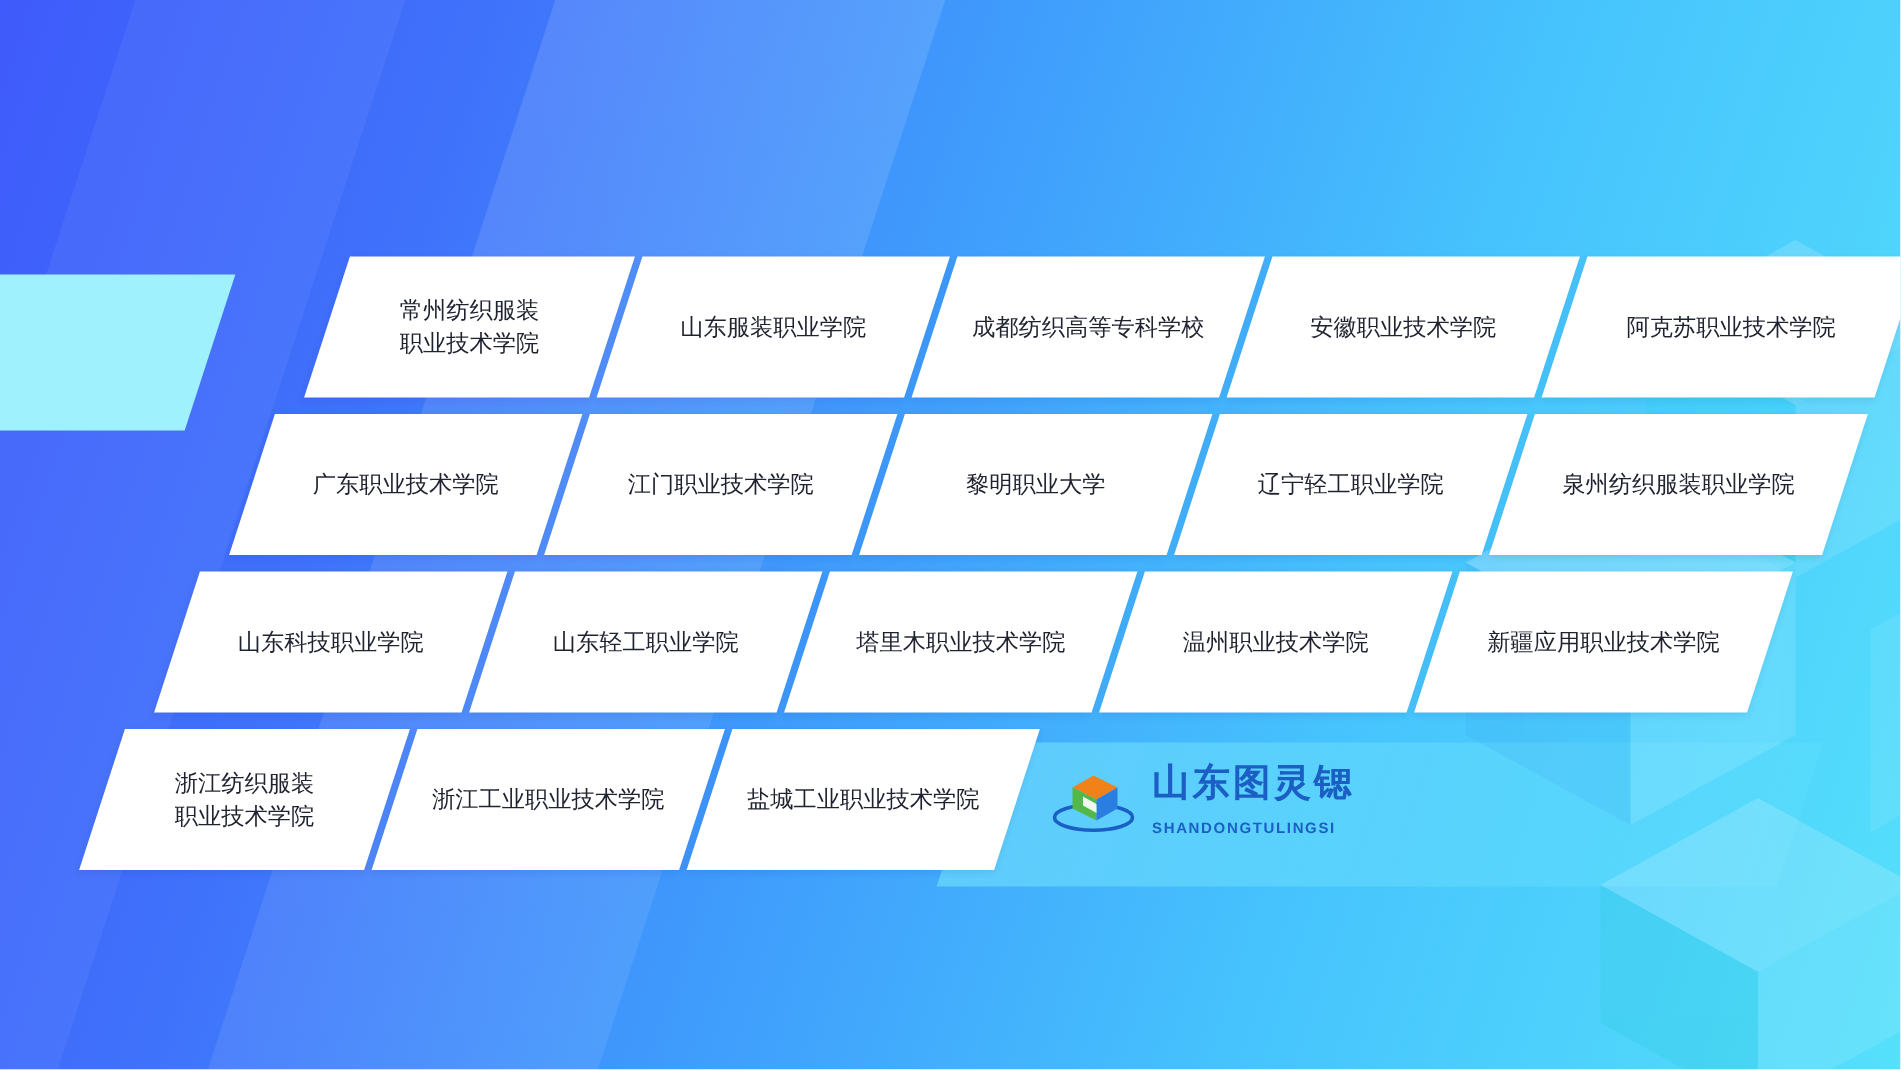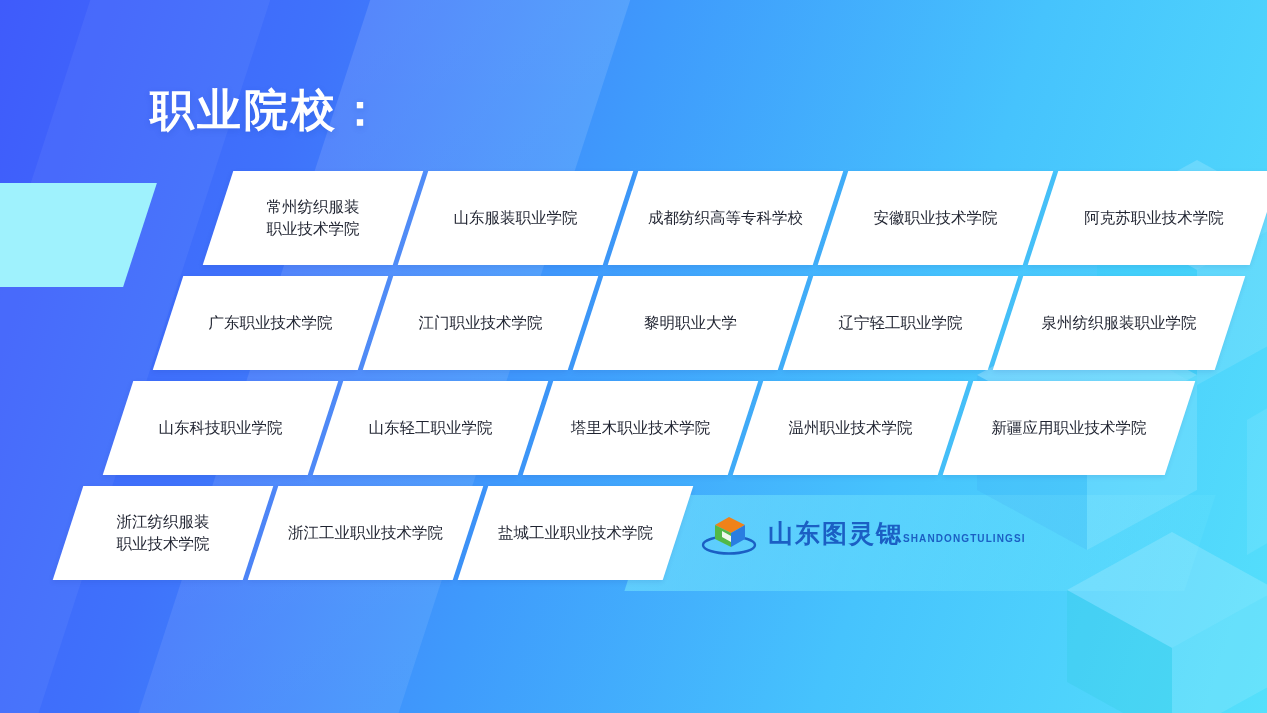--- a/index.html
+++ b/index.html
@@ -74,21 +74,21 @@
   }
   .w1{width:190px;}
   .w2{width:205px;}
   .w3{width:222px;}
 
   
   .logo{
     position:absolute;left:700px;top:508px;height:52px;
     display:flex;align-items:center;gap:10px;
   }
-  .logo-text{display:flex;flex-direction:row;justify-content:center;}
+  .logo-text{display:flex;flex-direction:column;justify-content:center;}
   .logo-cn{
     font-size:25px;font-weight:bold;color:#1b5fc4;letter-spacing:2px;line-height:1.05;
     font-family:"DejaVu Sans","Liberation Sans",sans-serif;
   }
   .logo-en{
     font-size:10px;font-weight:bold;color:#1b5fc4;letter-spacing:1.1px;line-height:1.2;margin-top:12px;
   }
 </style>
 </head>
 <body>
@@ -114,21 +114,20 @@
     <g opacity="0.55">
       <polygon points="120,470 225,412 330,470 225,528" fill="#ffffff" opacity="0.30"></polygon>
       <polygon points="120,470 225,528 225,620 120,562" fill="#27c9d8" opacity="0.40"></polygon>
       <polygon points="225,528 330,470 330,562 225,620" fill="#ffffff" opacity="0.20"></polygon>
     </g>
     <g opacity="0.45">
       <polygon points="300,300 360,265 360,400 300,435" fill="#ffffff" opacity="0.18"></polygon>
     </g>
   </svg>
 
-  <div class="title">职业院校：</div>
 
   <div class="rows">
 
     <div class="row row-1">
       <div class="card w1"><div class="card-inner">
             <span class="card-label">常州纺织服装
 职业技术学院</span>
           </div></div>
       <div class="card w2"><div class="card-inner">
             <span class="card-label">山东服装职业学院</span>

